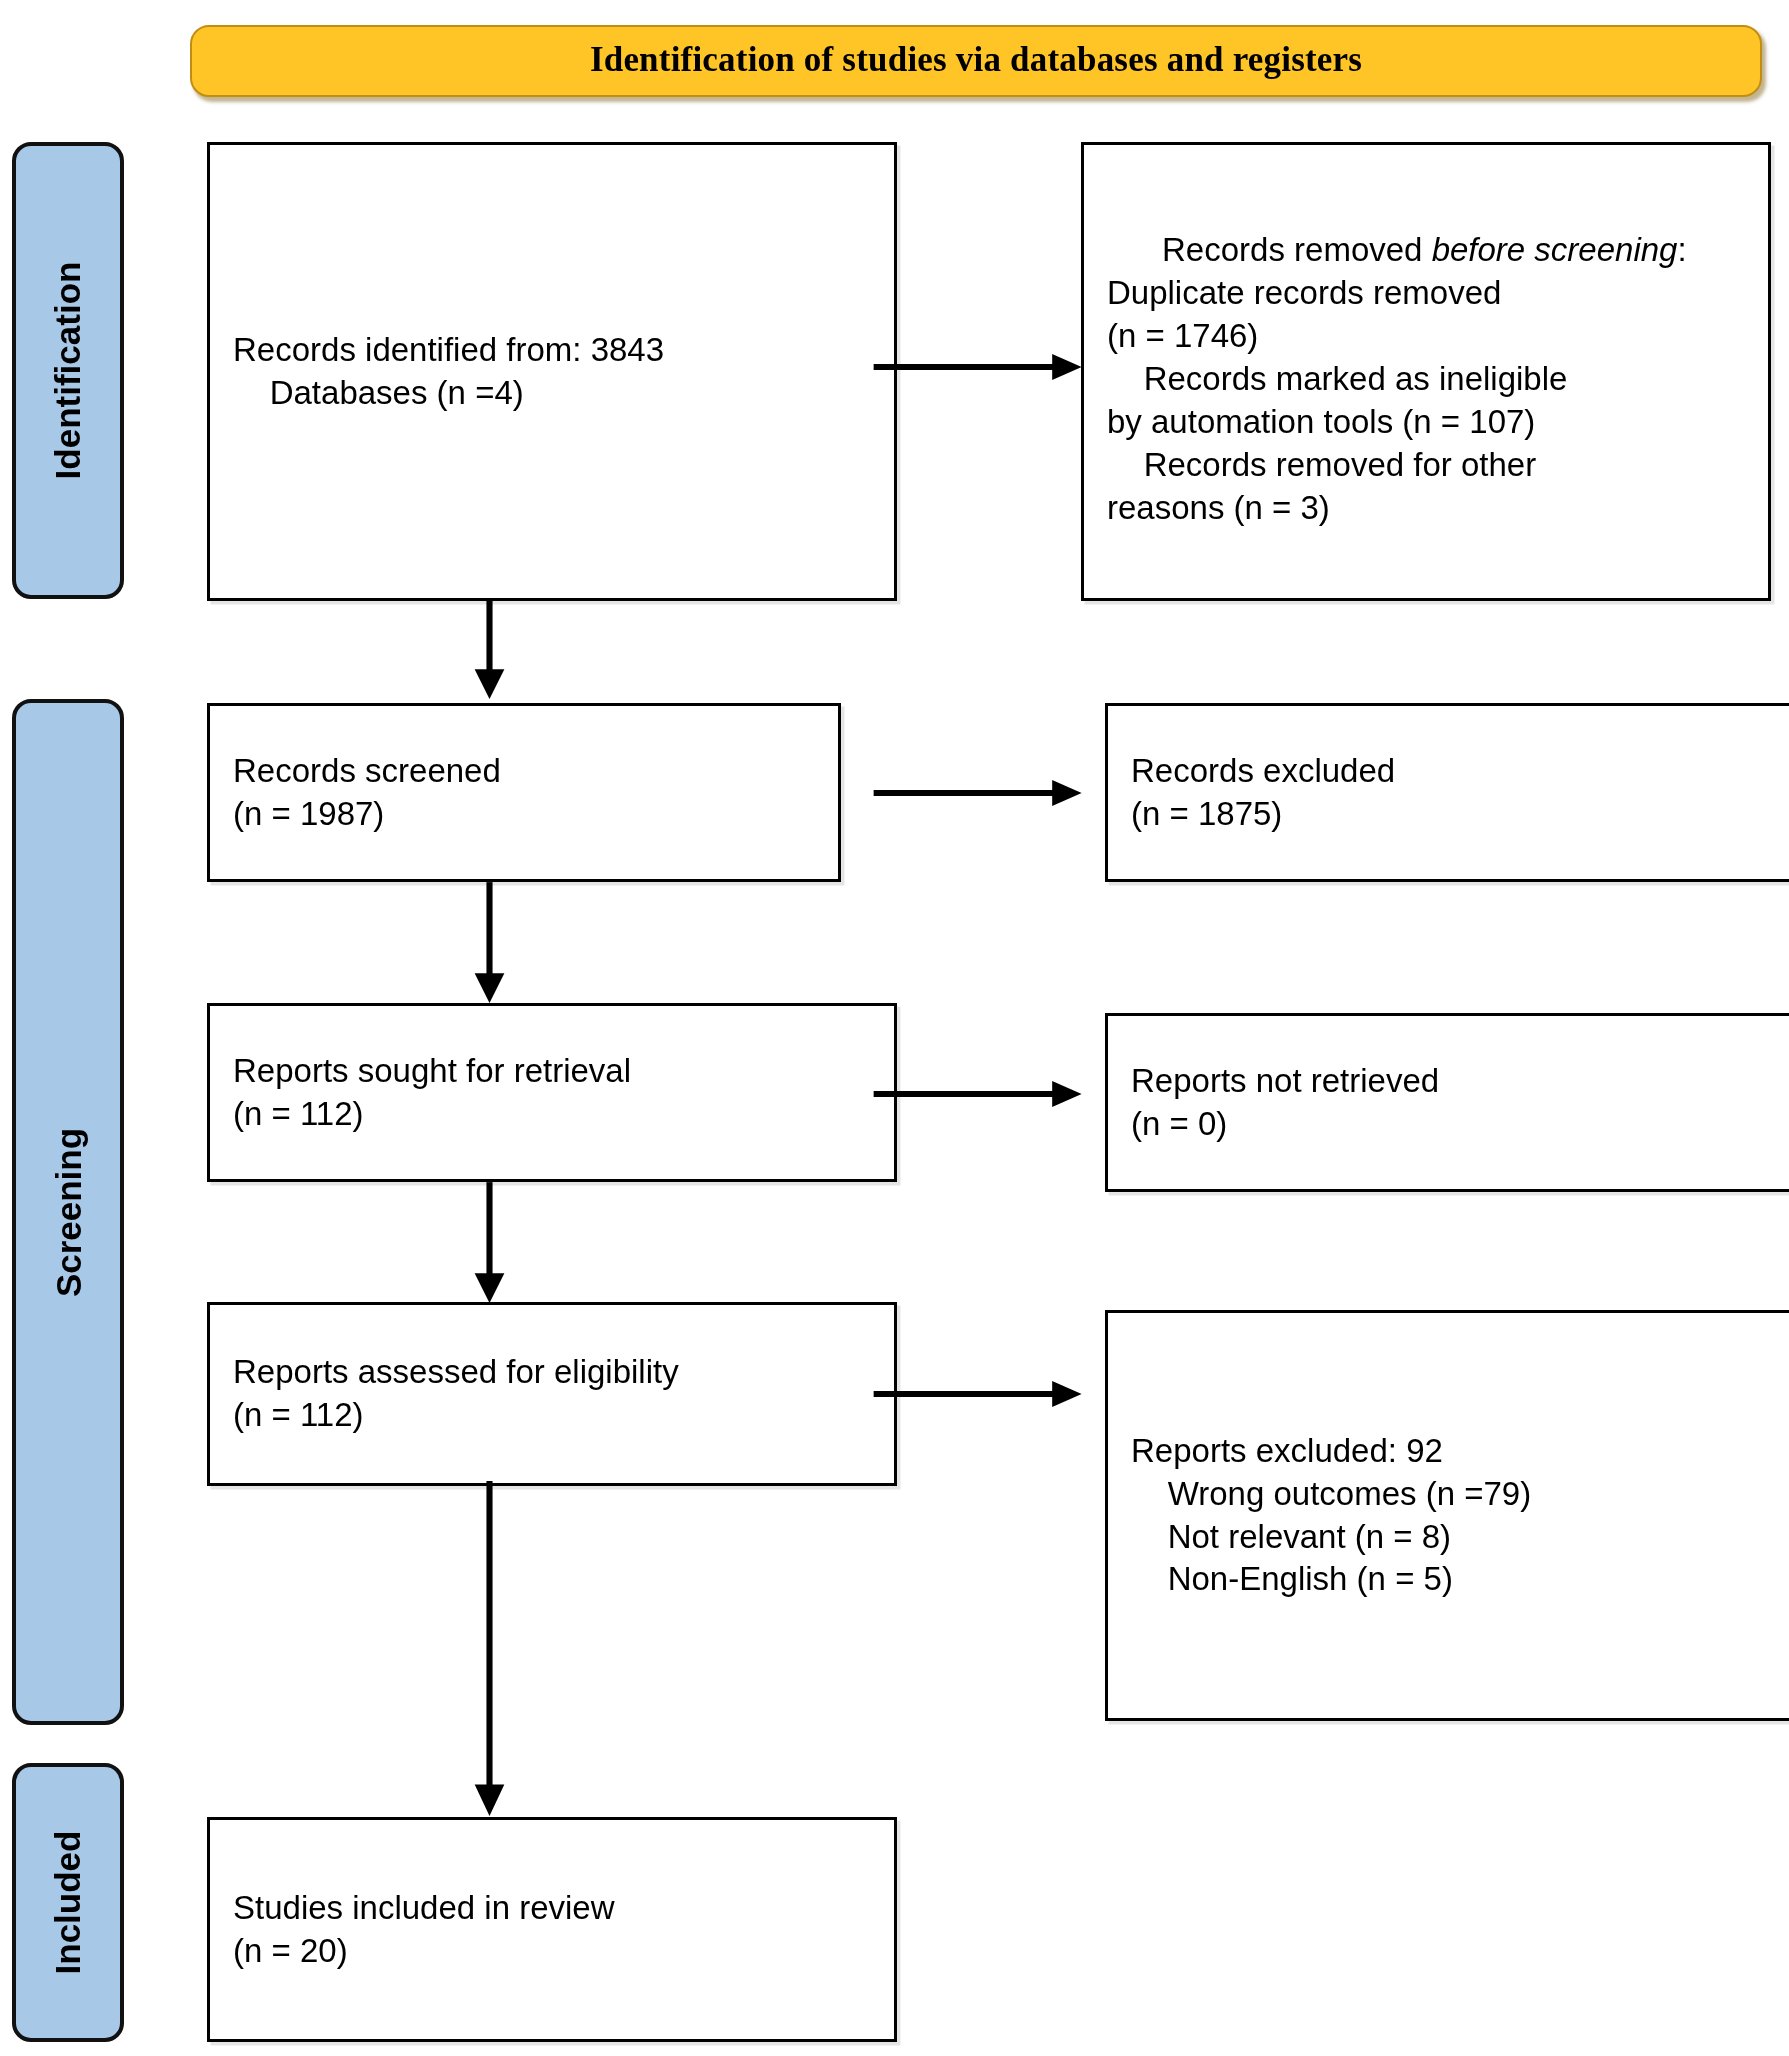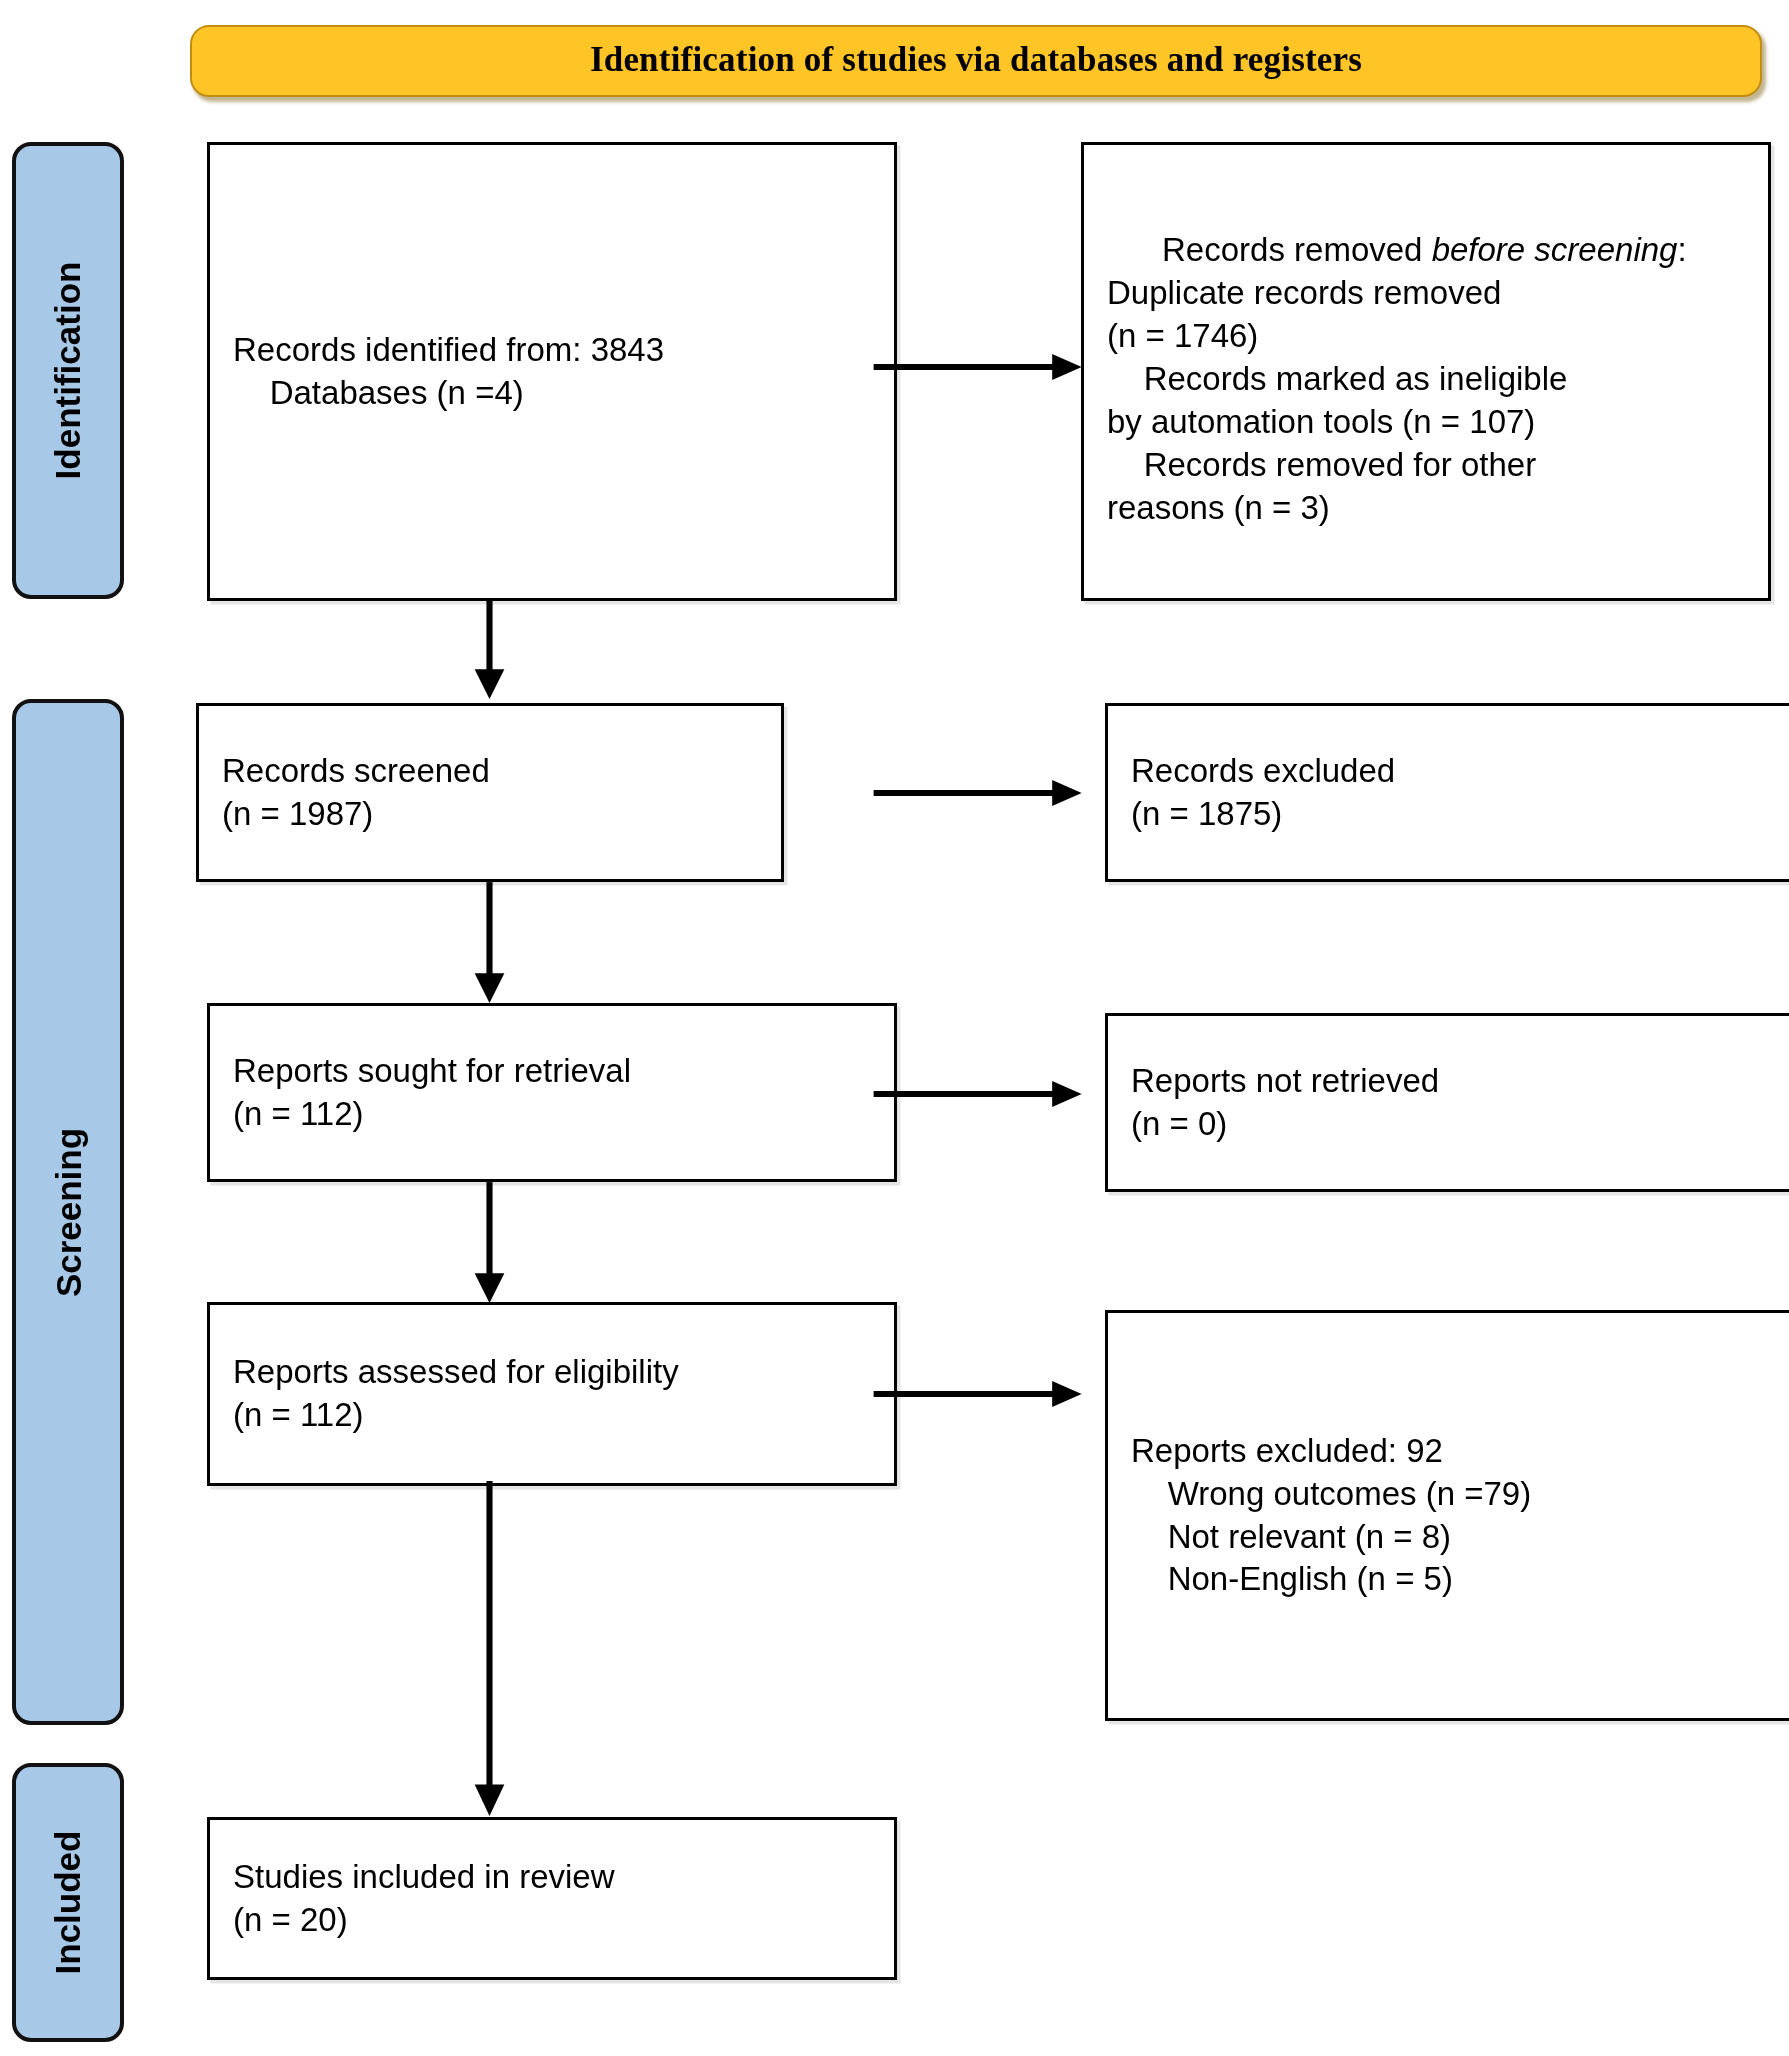--- a/index.html
+++ b/index.html
@@ -142,21 +142,21 @@
     </svg>
   </div>
 
   <div class="conn" style="left:472px; top:601px;">
     <svg width="35" height="98" viewBox="0 0 40 112">
       <line x1="20" y1="0" x2="20" y2="82" stroke="#000" stroke-width="7"></line>
       <polygon points="3,78 37,78 20,112" fill="#000"></polygon>
     </svg>
   </div>
 
-  <div class="flow-box box-center-v" style="left:172px; top:703px; width:588px; height:179px;">
+  <div class="flow-box box-center-v" style="left:183px; top:703px; width:634px; height:179px;">
     <div class="box-text">Records screened
 (n = 1987)</div>
   </div>
 
   <div class="flow-box box-center-v" style="left:1081px; top:703px; width:690px; height:179px;">
     <div class="box-text">Records excluded
 (n = 1875)</div>
   </div>
 
   <div class="conn" style="left:873px; top:780px;">
@@ -216,19 +216,19 @@
     </svg>
   </div>
 
   <div class="conn" style="left:472px; top:1481px;">
     <svg width="35" height="335" viewBox="0 0 40 384">
       <line x1="20" y1="0" x2="20" y2="352" stroke="#000" stroke-width="7"></line>
       <polygon points="3,348 37,348 20,384" fill="#000"></polygon>
     </svg>
   </div>
 
-  <div class="flow-box box-center-v" style="left:183px; top:1817px; width:690px; height:163px;">
+  <div class="flow-box box-center-v" style="left:183px; top:1817px; width:690px; height:225px;">
     <div class="box-text">Studies included in review
 (n = 20)</div>
   </div>
 
 </div>
 
 
 </body></html>

